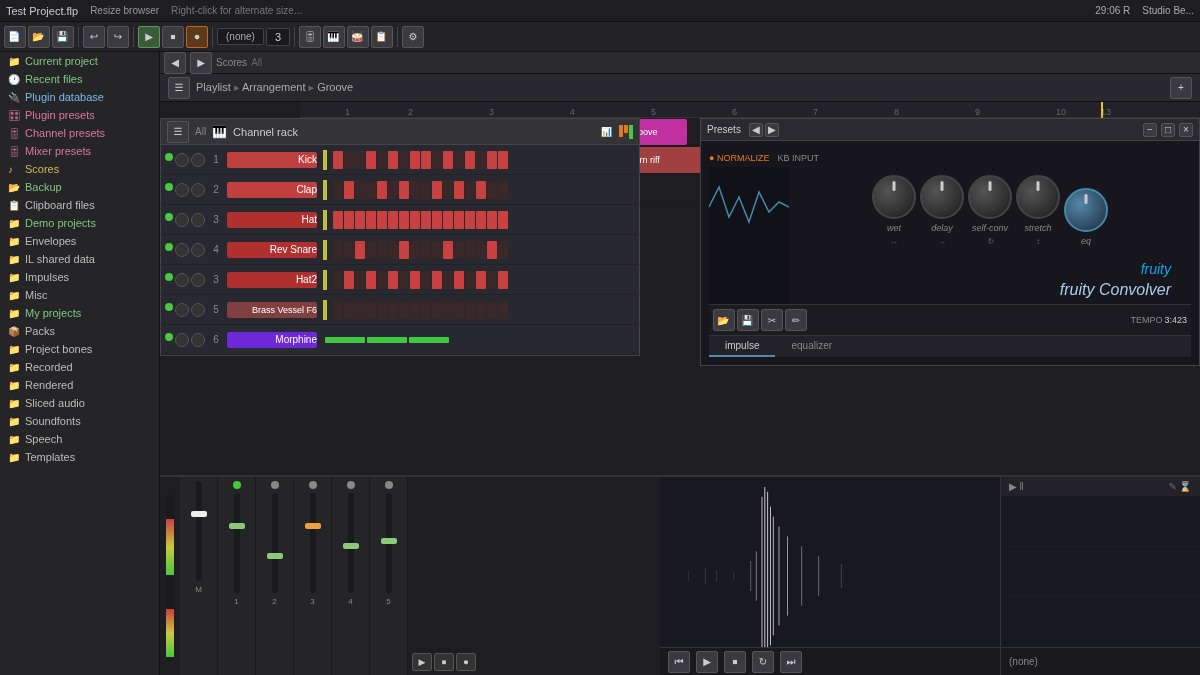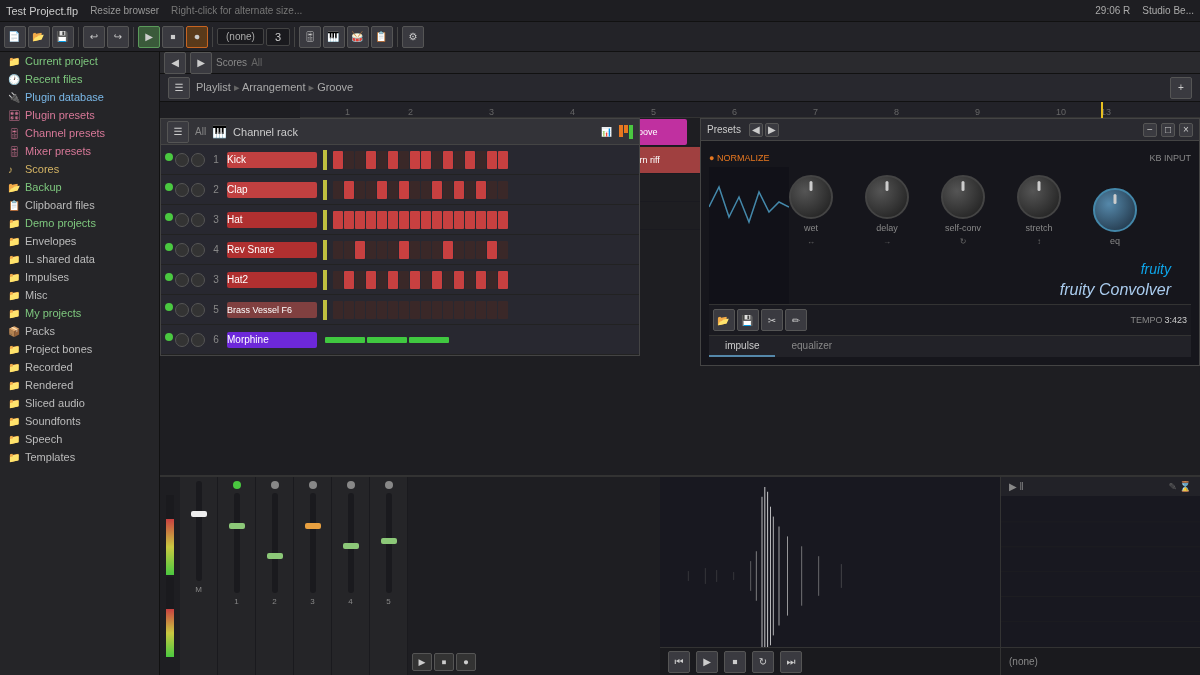--- a/index.html
+++ b/index.html
@@ -223,21 +223,21 @@
       font-size: 10px;
       color: #888;
       text-align: center;
     }
     .cr-name-btn {
       width: 90px;
       height: 16px;
       border-radius: 2px;
       display: flex;
       align-items: center;
-      justify-content: flex-start;
+      justify-content: flex-end;
       font-size: 10px;
       color: #fff;
       cursor: pointer;
     }
     .cr-steps {
       display: flex;
       gap: 1px;
       flex: 1;
     }
     .cr-step {
@@ -267,23 +267,25 @@
       padding: 0 6px;
       gap: 4px;
       border-bottom: 1px solid #444;
     }
     #cp-body {
       background: #16161c;
       padding: 8px;
     }
     .knob-row {
       display: flex;
-      gap: 32px;
+      gap: 4px;
+      justify-content: center;
       align-items: flex-end;
       padding: 8px 0;
+      font-style: italic;
     }
     .knob-container {
       display: flex;
       flex-direction: column;
       align-items: center;
       gap: 4px;
     }
     .knob {
       width: 44px; height: 44px;
       border-radius: 50%;
@@ -861,21 +863,21 @@
           <div style="display:flex;gap:2px;margin-left:4px;">
             <div class="toolbar-btn" style="width:14px;height:14px;">◀</div>
             <div class="toolbar-btn" style="width:14px;height:14px;">▶</div>
           </div>
           <div style="flex:1;"></div>
           <div class="toolbar-btn" style="width:14px;height:14px;">−</div>
           <div class="toolbar-btn" style="width:14px;height:14px;">□</div>
           <div class="toolbar-btn" style="width:14px;height:14px;">×</div>
         </div>
         <div id="cp-body">
-          <div style="display:flex;justify-content:space-between;gap:8px;padding:4px 0;font-size:9px;">
+          <div style="display:flex;justify-content:flex-start;gap:8px;padding:4px 0;font-size:9px;">
             <span style="color:#e87820;">● NORMALIZE</span>
             <span style="color:#888;">KB INPUT</span>
           </div>
           <div style="display:flex;">
             <div style="width:80px;background:#111118;">
               
               <svg width="80" height="80" viewBox="0 0 80 80">
                 <rect width="80" height="80" fill="#111118"></rect>
                 <polyline points="0,40 10,20 20,50 30,30 40,55 50,25 60,45 70,35 80,40" stroke="#4488aa" stroke-width="1.5" fill="none"></polyline>
               </svg>

